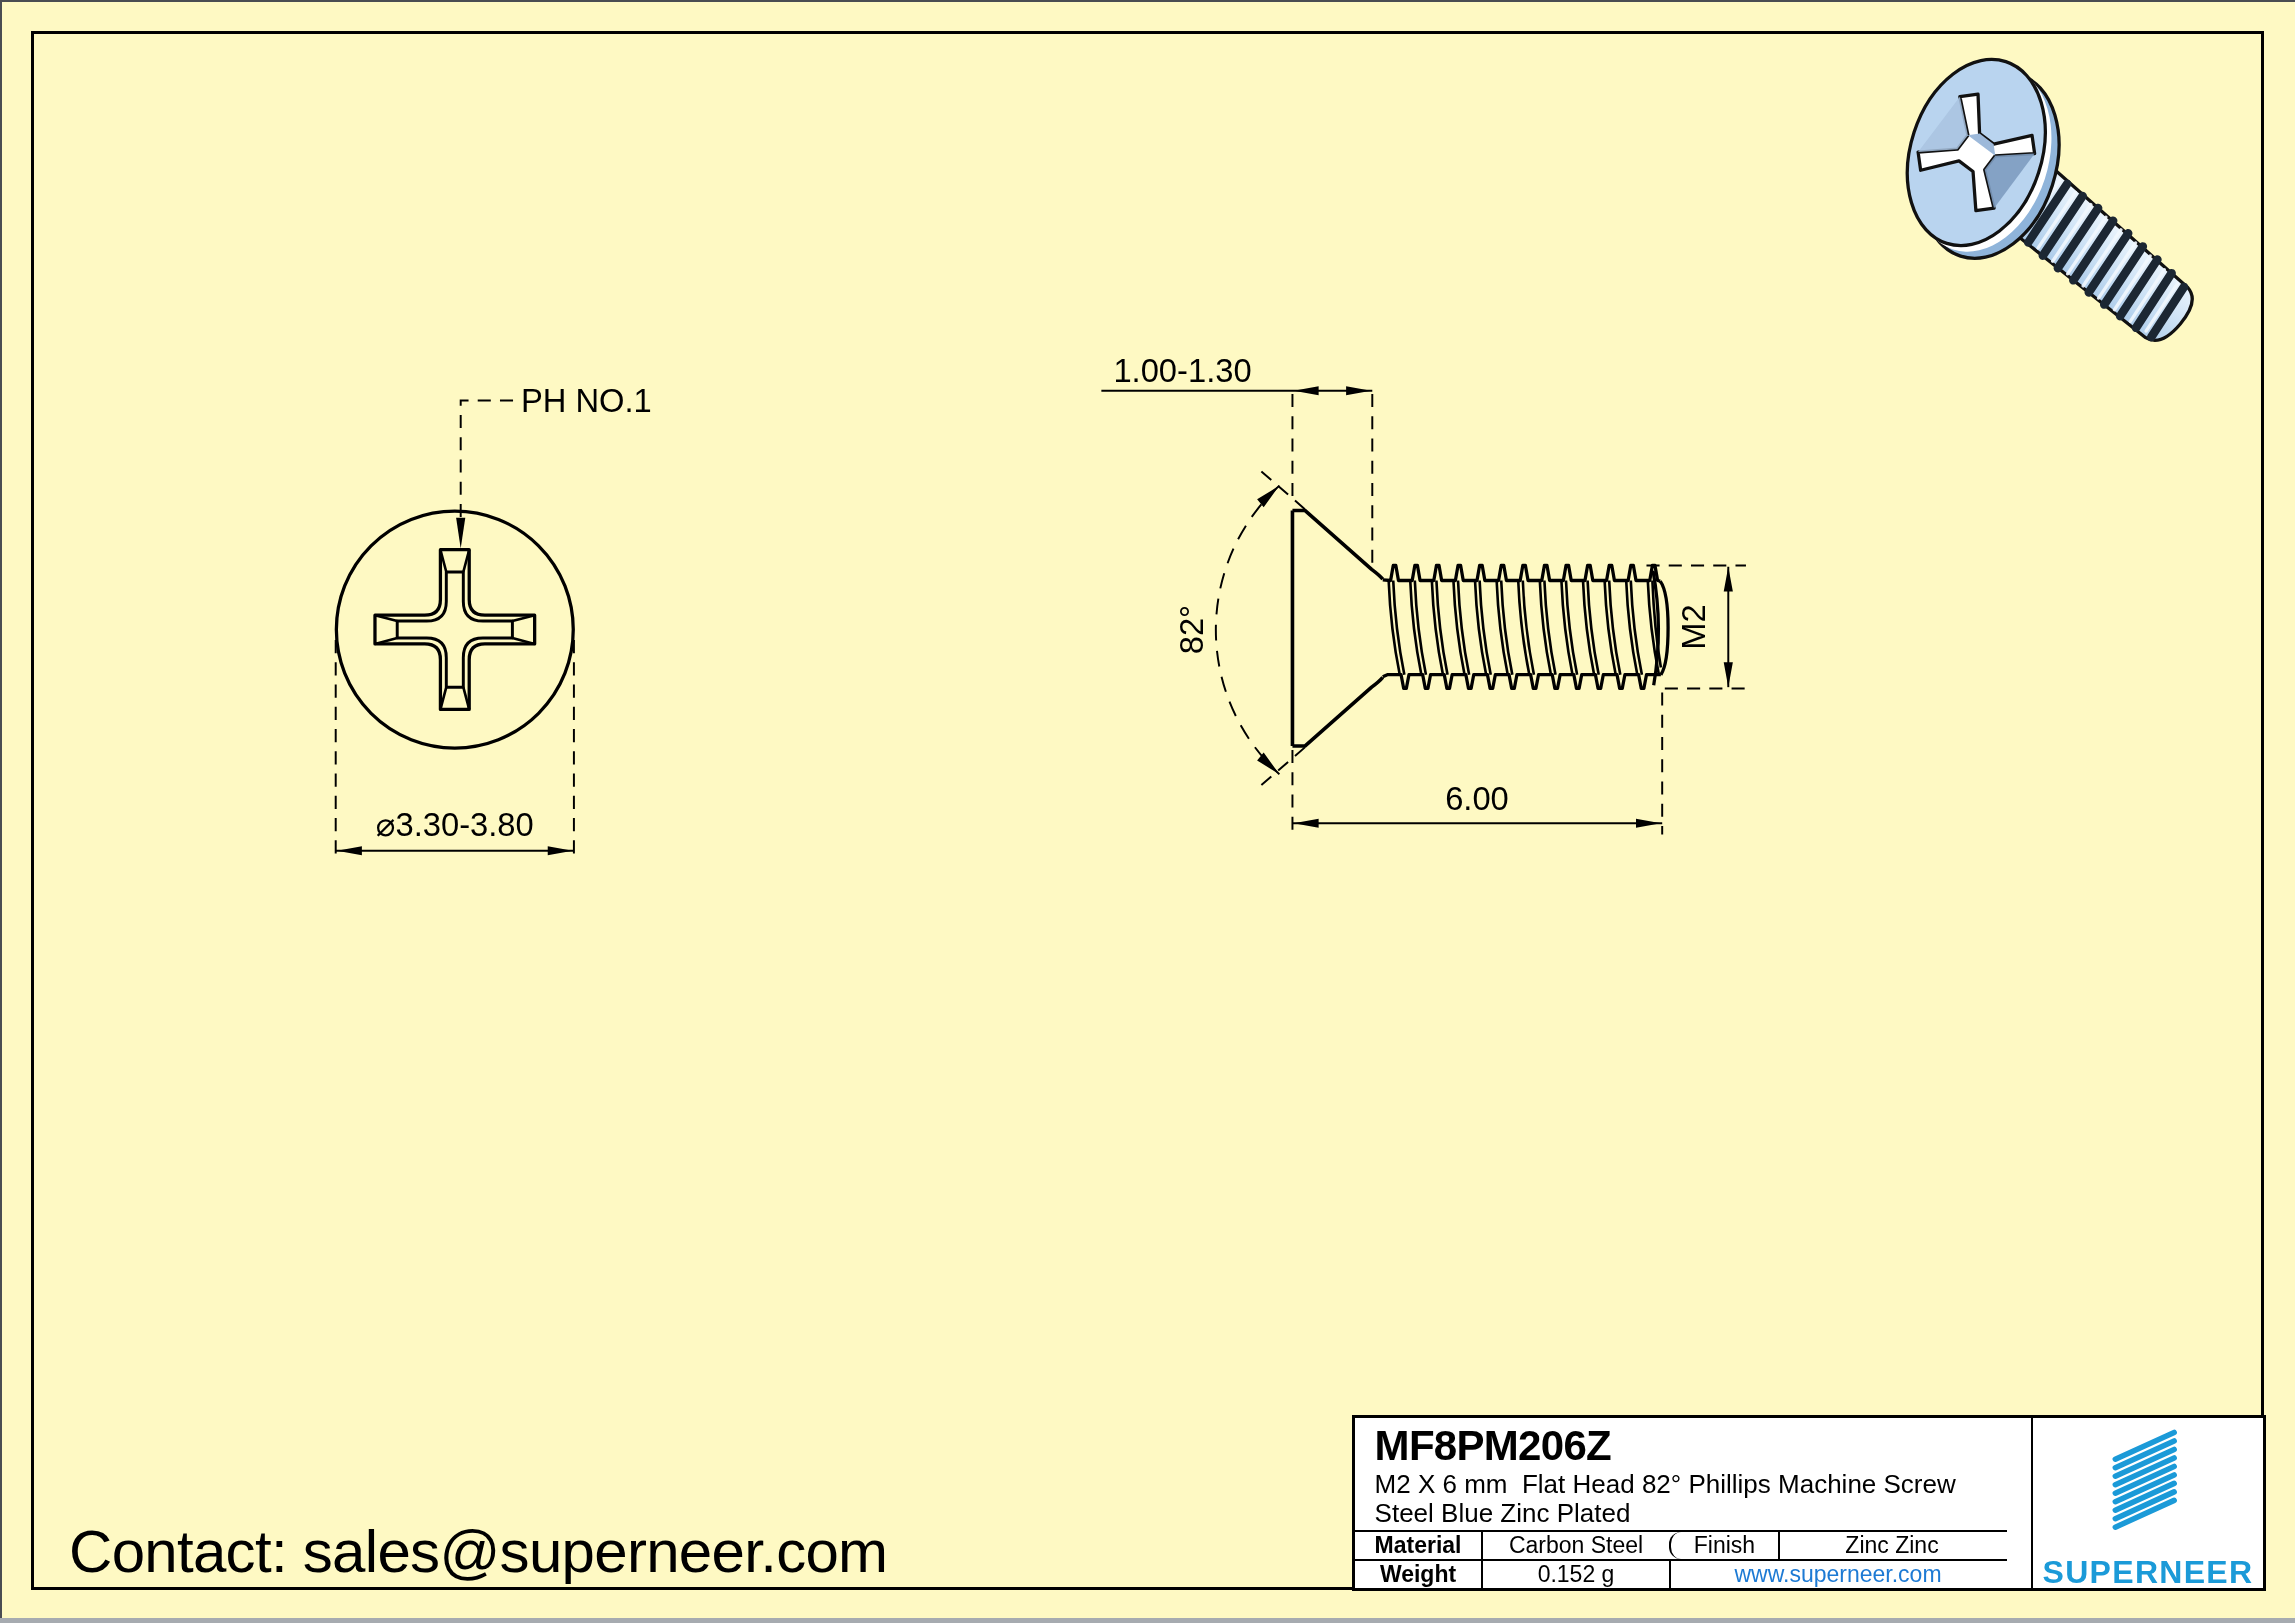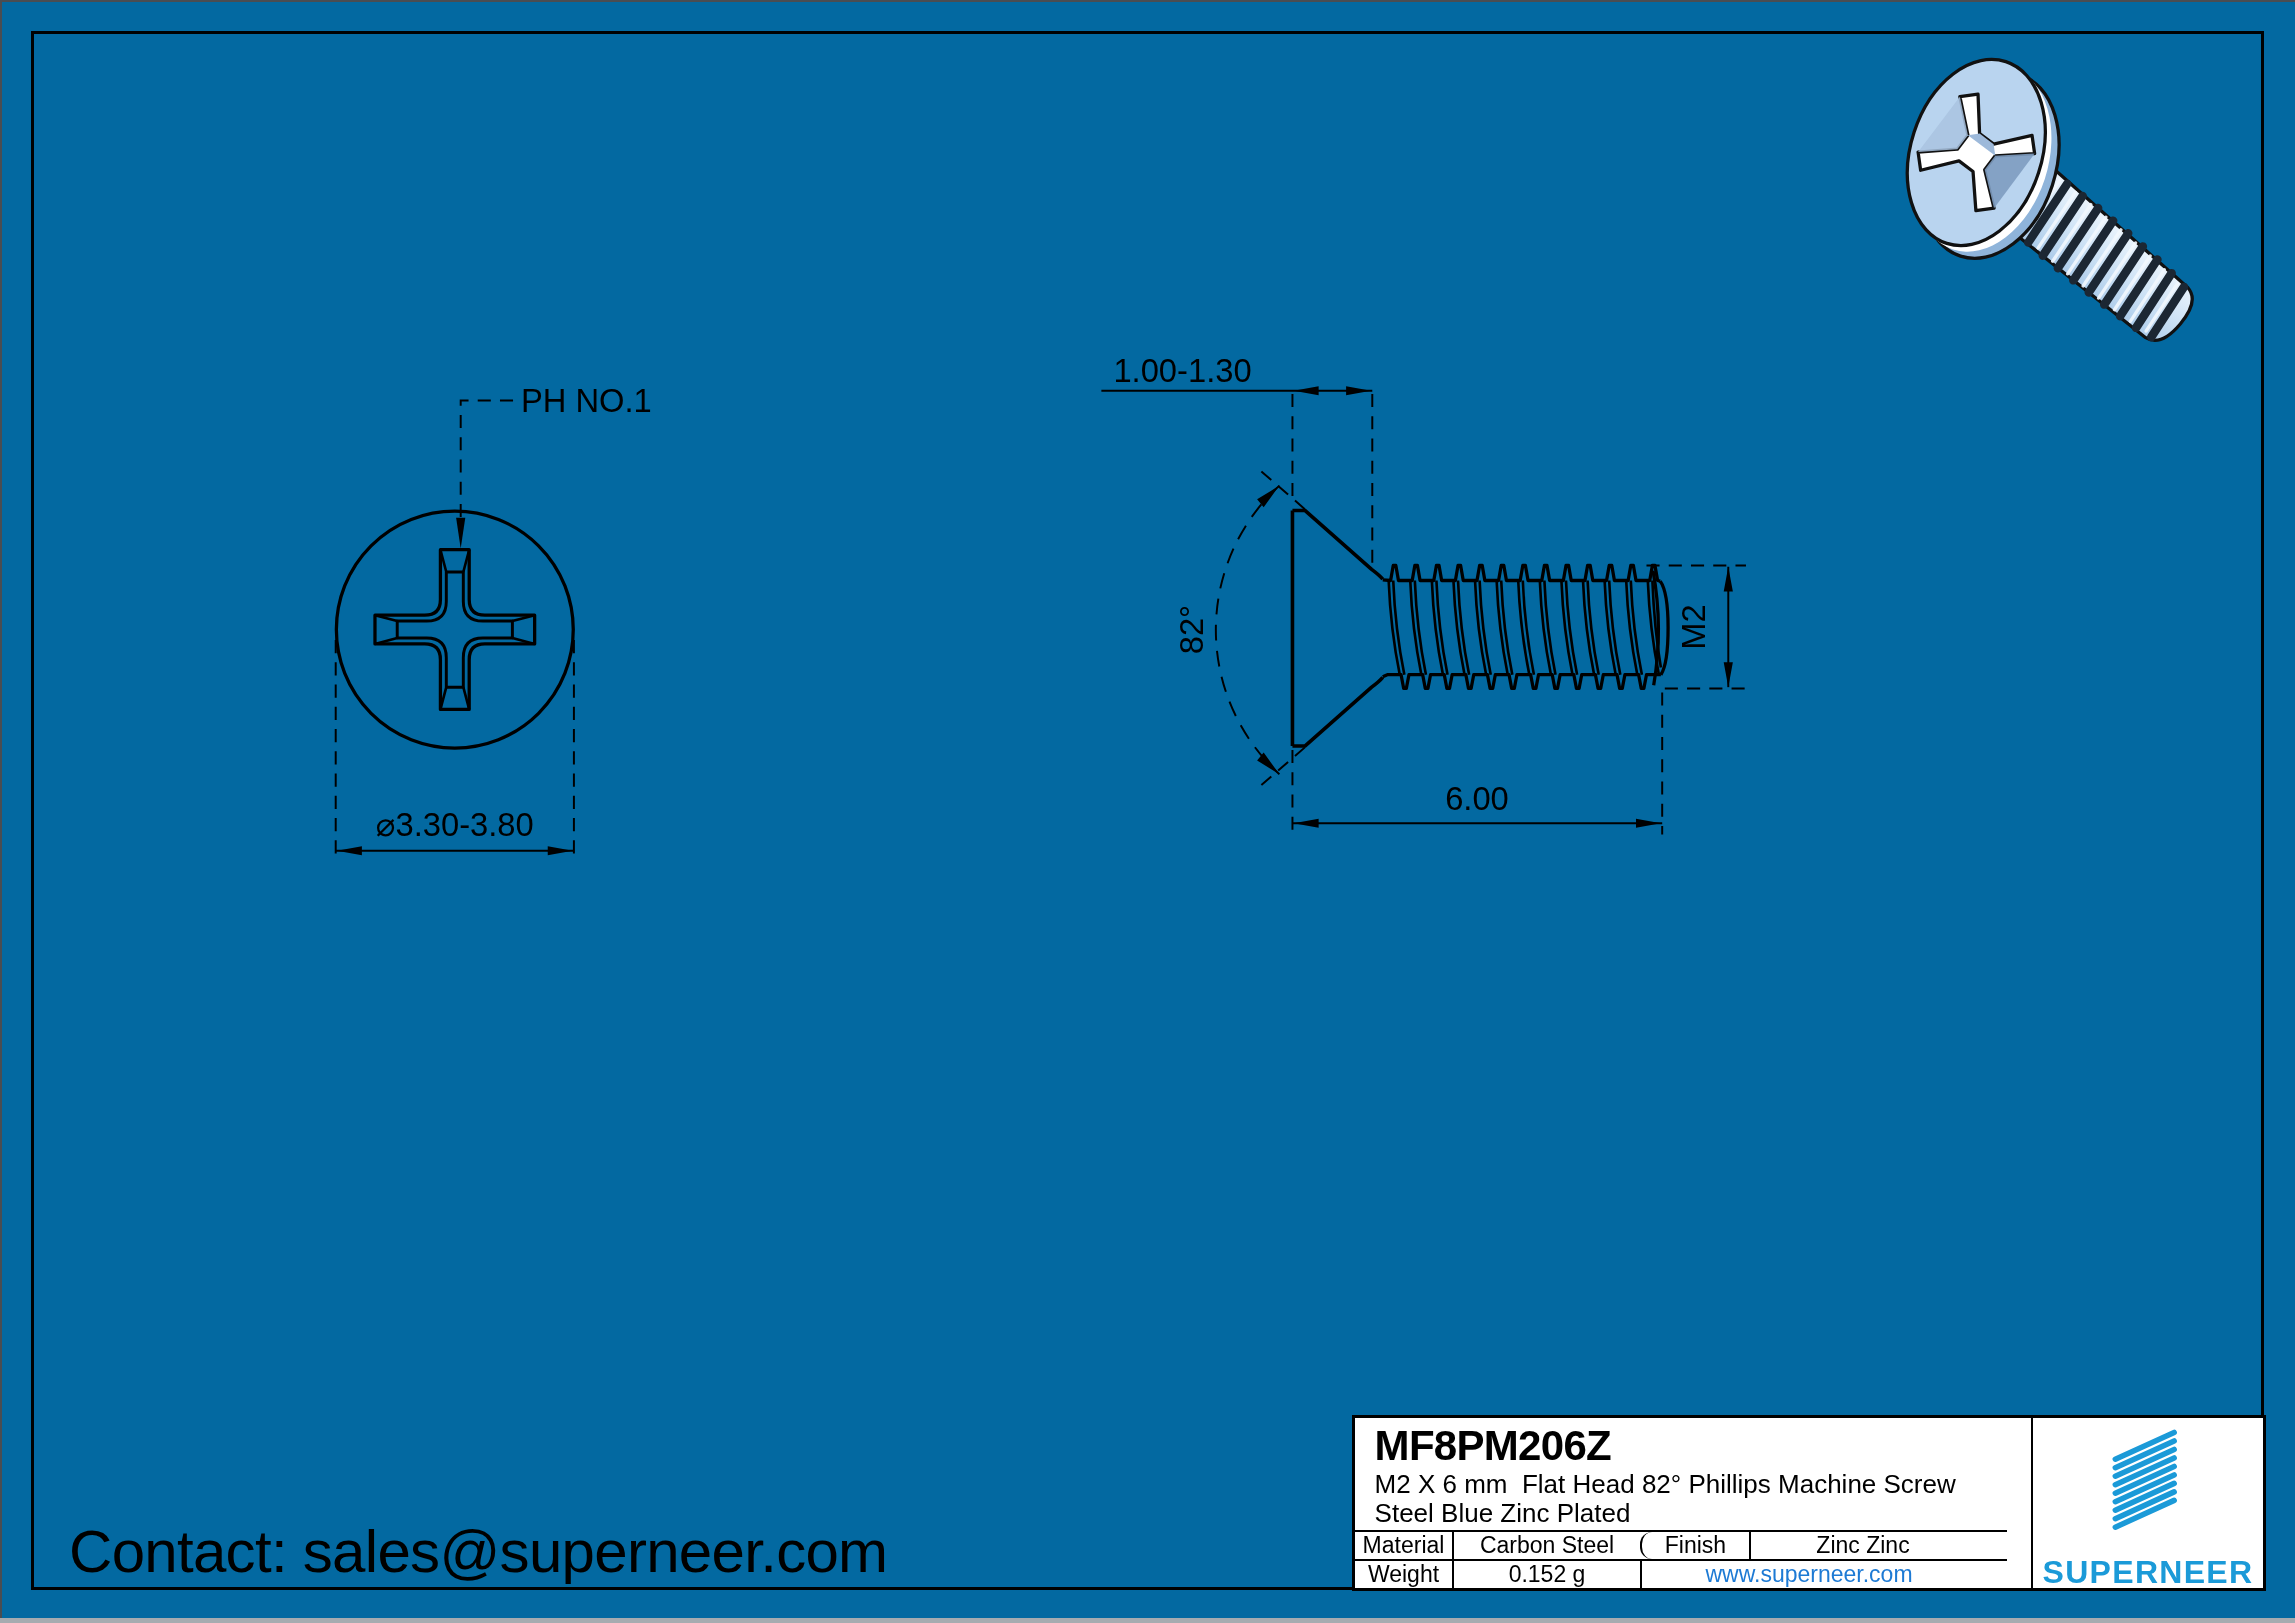--- a/index.html
+++ b/index.html
@@ -1,37 +1,37 @@
 <!DOCTYPE html>
 <html style="font-size:10.5px"><head>
 <meta charset="utf-8">
 <style>
   html,body{margin:0;padding:0;background:#ffffff;}
-  .page{position:relative;width:2295px;height:1623px;background:#0369a1;overflow:hidden;
+  .page{position:relative;width:2295px;height:1623px;background:#fef9c3;overflow:hidden;
         font-family:"Liberation Sans","DejaVu Sans",sans-serif;color:#000;}
   .edge-left{position:absolute;left:0;top:0;width:2px;height:1623px;background:#4a4d52;}
   .edge-top{position:absolute;left:0;top:0;width:2295px;height:2px;background:#4a4d52;}
   .edge-bottom{position:absolute;left:0;top:1618px;width:2295px;height:5.2px;background:#a6abb0;}
   .border-frame{position:absolute;left:31px;top:31px;width:2233px;height:1559px;
         border:3.3px solid #000;box-sizing:border-box;}
   svg.drawing{position:absolute;left:0;top:0;}
   
   .titleblock{position:absolute;left:1352px;top:1415px;width:914px;height:176px;
         border:3.3px solid #000;box-sizing:border-box;display:flex;background:#fff;gap:24px;}
   .tb-left{width:677px;display:flex;flex-direction:column;box-sizing:border-box;}
   .tb-main{height:118px;box-sizing:border-box;border-bottom:2.6px solid #000;padding:3.9px 0 0 19.6px;}
   .tb-part{font-size:42px;font-weight:700;letter-spacing:-0.7px;line-height:48px;}
   .tb-desc{font-size:26px;line-height:29px;white-space:pre;}
   .tb-row{display:flex;box-sizing:border-box;}
   .tb-row.r1{height:30px;border-bottom:2.6px solid #000;}
   .tb-row.r2{flex:1;}
   .tb-cell{display:flex;align-items:center;justify-content:center;box-sizing:border-box;
         font-size:23px;}
   .bl{border-left:2.6px solid #000;}
-  .w-label{width:97px;}
+  .w-label{width:126px;font-weight:bold;}
   .w-val1{width:188px;}
   .w-finish{width:109px;border-radius:12px;}
   .w-val2{width:226px;}
   .w-www{width:336px;}
   .link{color:#1d7ad4;}
   .tb-logo{width:233px;border-left:2.6px solid #000;box-sizing:border-box;position:relative;}
   .brand{position:absolute;left:0;right:0;top:136px;text-align:center;
         font-size:32px;font-weight:700;letter-spacing:1.3px;color:#1b9ad8;}
   
   .contact{position:absolute;left:69px;top:1517px;font-size:60px;letter-spacing:-0.7px;}

